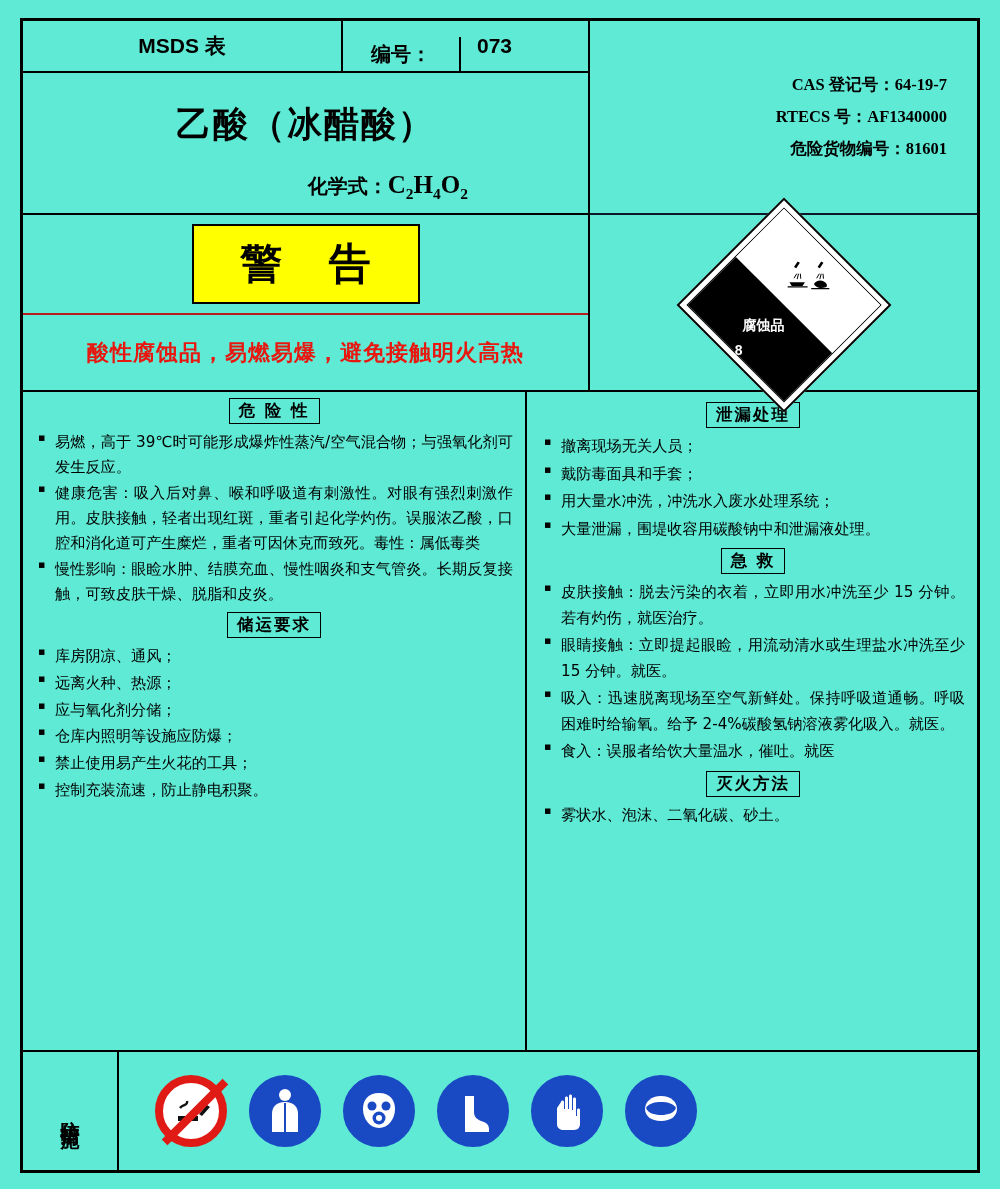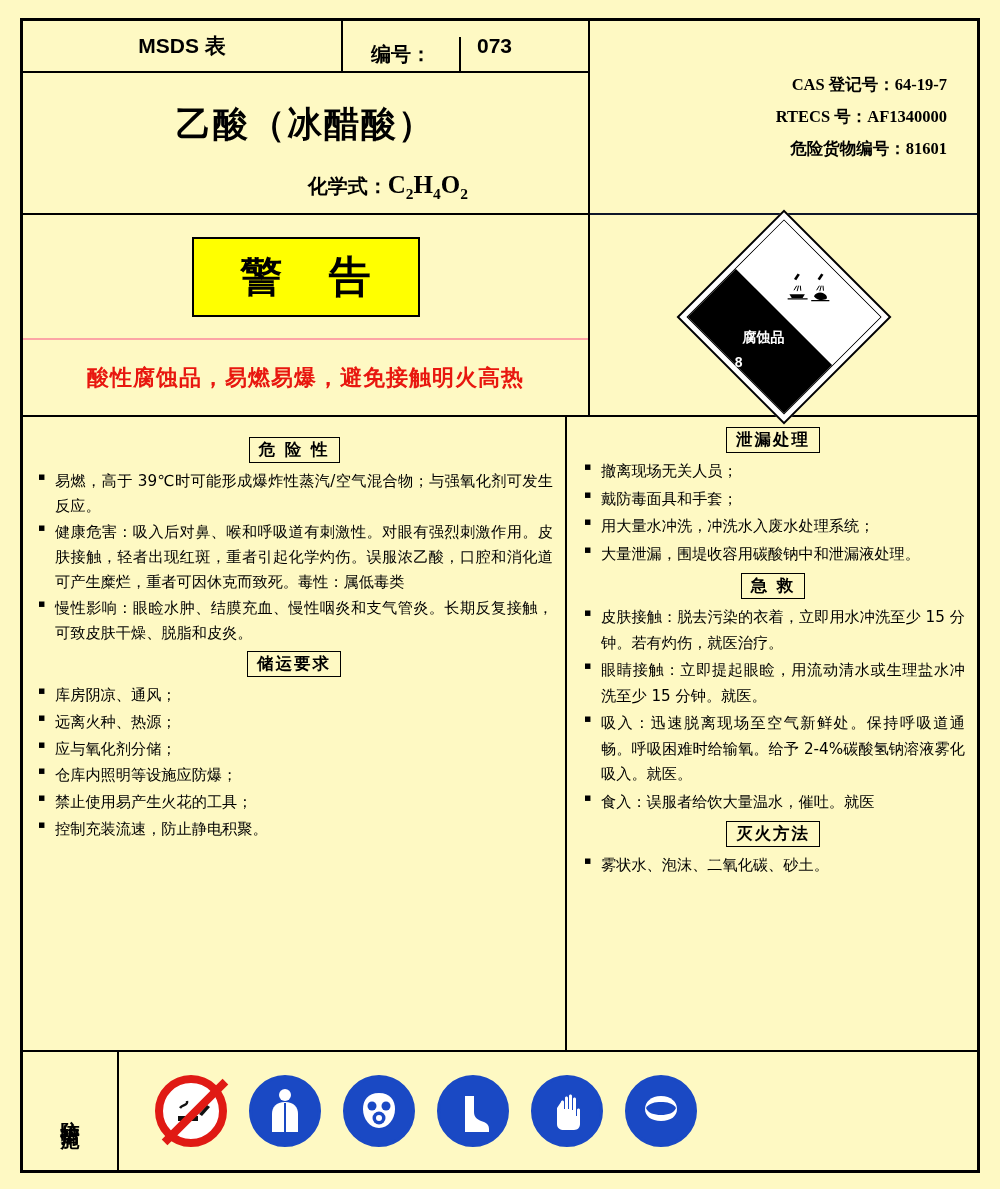--- a/index.html
+++ b/index.html
@@ -5,21 +5,21 @@
   * { box-sizing: border-box; }
   html, body {
     margin: 0; padding: 0;
     background: #ffffff;
     font-family: "Liberation Sans", "DejaVu Sans", sans-serif;
   }
   .page {
     width: 1000px;
     height: 1189px;
     position: relative;
-    background: #fef9c3;
+    background: #5eead4;
     padding: 18px 20px 14px 20px;
   }
   .sheet {
     border: 3px solid #000;
     width: 960px;
     height: 1155px;
     position: relative;
     display: flex;
     flex-direction: column;
   }
@@ -110,22 +110,22 @@
     font-family: "Liberation Serif", "DejaVu Serif", serif;
     line-height: 1.95;
     white-space: nowrap;
     width: 100%;
     text-align: right;
     padding-right: 12px;
   }
 
   
   .warn-block {
-    height: 125px;
-    border-bottom: 2px solid #fca5a5;
+    height: 100px;
+    border-bottom: 2px solid #b91c1c;
     display: flex; align-items: center; justify-content: center;
   }
   .warn-box {
     background: #ffff00;
     border: 2px solid #000;
     width: 228px;
     height: 80px;
     display: flex; align-items: center; justify-content: center;
     font-size: 42px;
     font-weight: bold;
@@ -206,23 +206,23 @@
     top: 0; left: 0;
   }
 
   
   .body-area {
     display: flex;
     border-bottom: 2px solid #000;
     flex: 1;
   }
   .col-left {
-    width: 544px;
+    width: 504px;
     border-right: 2px solid #000;
-    padding: 18px 12px 6px 12px;
+    padding: 4px 12px 6px 12px;
   }
   .col-right {
     flex: 1;
     padding: 8px 12px 16px 14px;
   }
   .sec-title {
     display: block;
     margin: 2px auto 6px auto;
     width: fit-content;
     border: 1.5px solid #000;

